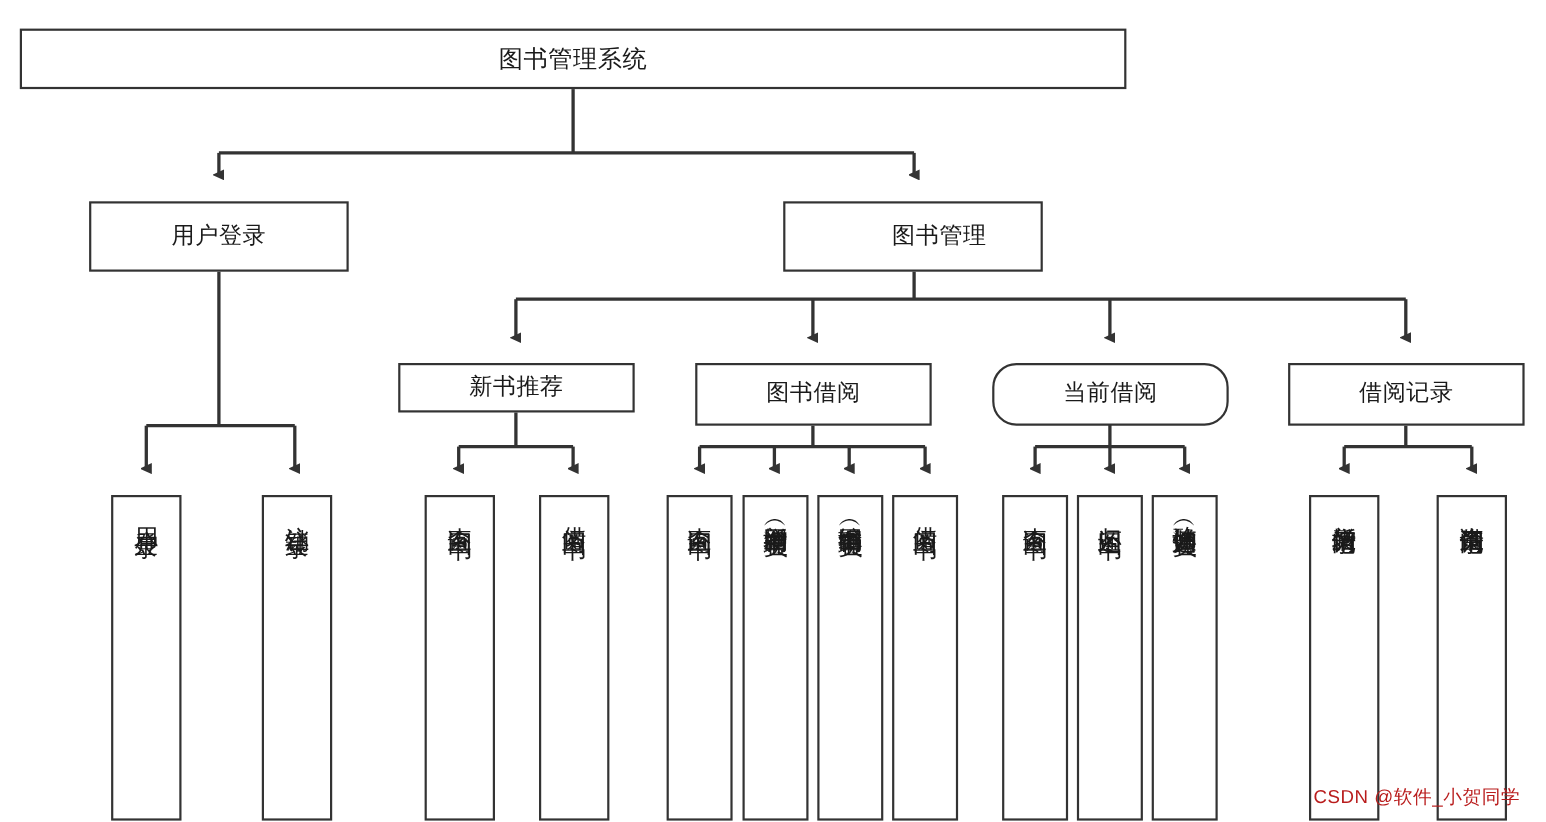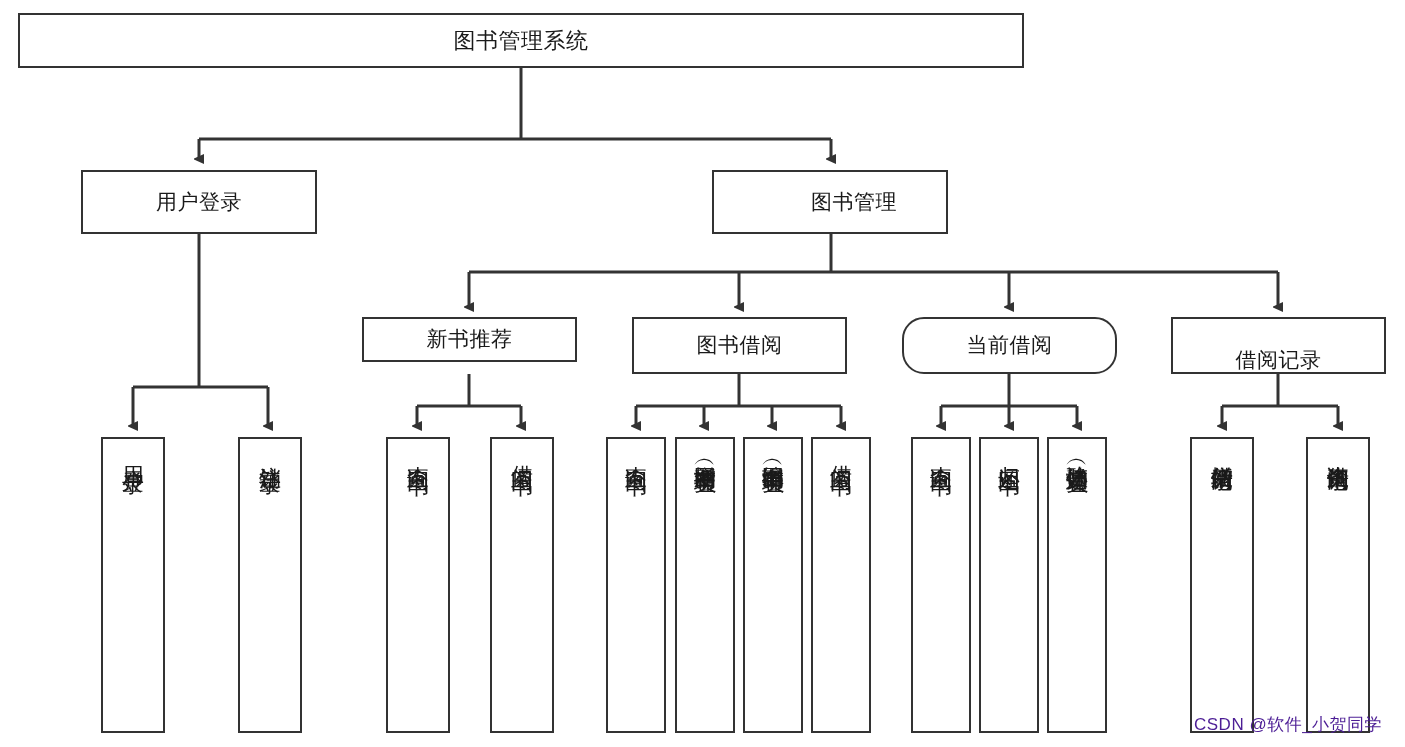--- a/index.html
+++ b/index.html
@@ -29,20 +29,21 @@
   .node {
     position: absolute;
     box-sizing: border-box;
     background: #ffffff;
     border: 2px solid #333333;
     display: flex;
     align-items: center;
     justify-content: center;
     color: #1a1a1a;
     z-index: 2;
+    margin-top: 13px;
   }
   .node-label {
     display: block;
     text-align: center;
     line-height: 1.08;
     color: #1a1a1a;
     white-space: pre-line;
   }
   
   .node.horiz .node-label {
@@ -63,21 +64,21 @@
     font-size: 22px;
     line-height: 1.0;
     letter-spacing: 3px;
     max-height: 100%;
   }
   .node.leaf.tall-text .node-label {
     letter-spacing: 1px;
   }
   .watermark {
     position: absolute;
-    color: #4c1d95;
+    color: #b91c1c;
     font-size: 17px;
     letter-spacing: 0.5px;
     z-index: 5;
     white-space: nowrap;
   }
 </style>
 </head>
 <body>
 
 <div id="diagram-root">
@@ -149,21 +150,21 @@
   </div>
 
   <div class="node horiz" style="left:632px; top:317px; width:215px; height:57px;">
     <span class="node-label">图书借阅</span>
   </div>
 
   <div class="node horiz" style="left:902px; top:317px; width:215px; height:57px;border-radius:22px;">
     <span class="node-label">当前借阅</span>
   </div>
 
-  <div class="node horiz" style="left:1171px; top:317px; width:215px; height:57px;align-items:flex-end;">
+  <div class="node horiz" style="left:1171px; top:317px; width:215px; height:57px;">
     <span class="node-label">借阅记录</span>
   </div>
 
   <div class="node leaf" style="left:101px; top:437px; width:64px; height:296px;">
     <span class="node-label">用户登录</span>
   </div>
 
   <div class="node leaf" style="left:238px; top:437px; width:64px; height:296px;">
     <span class="node-label">注销登录</span>
   </div>

